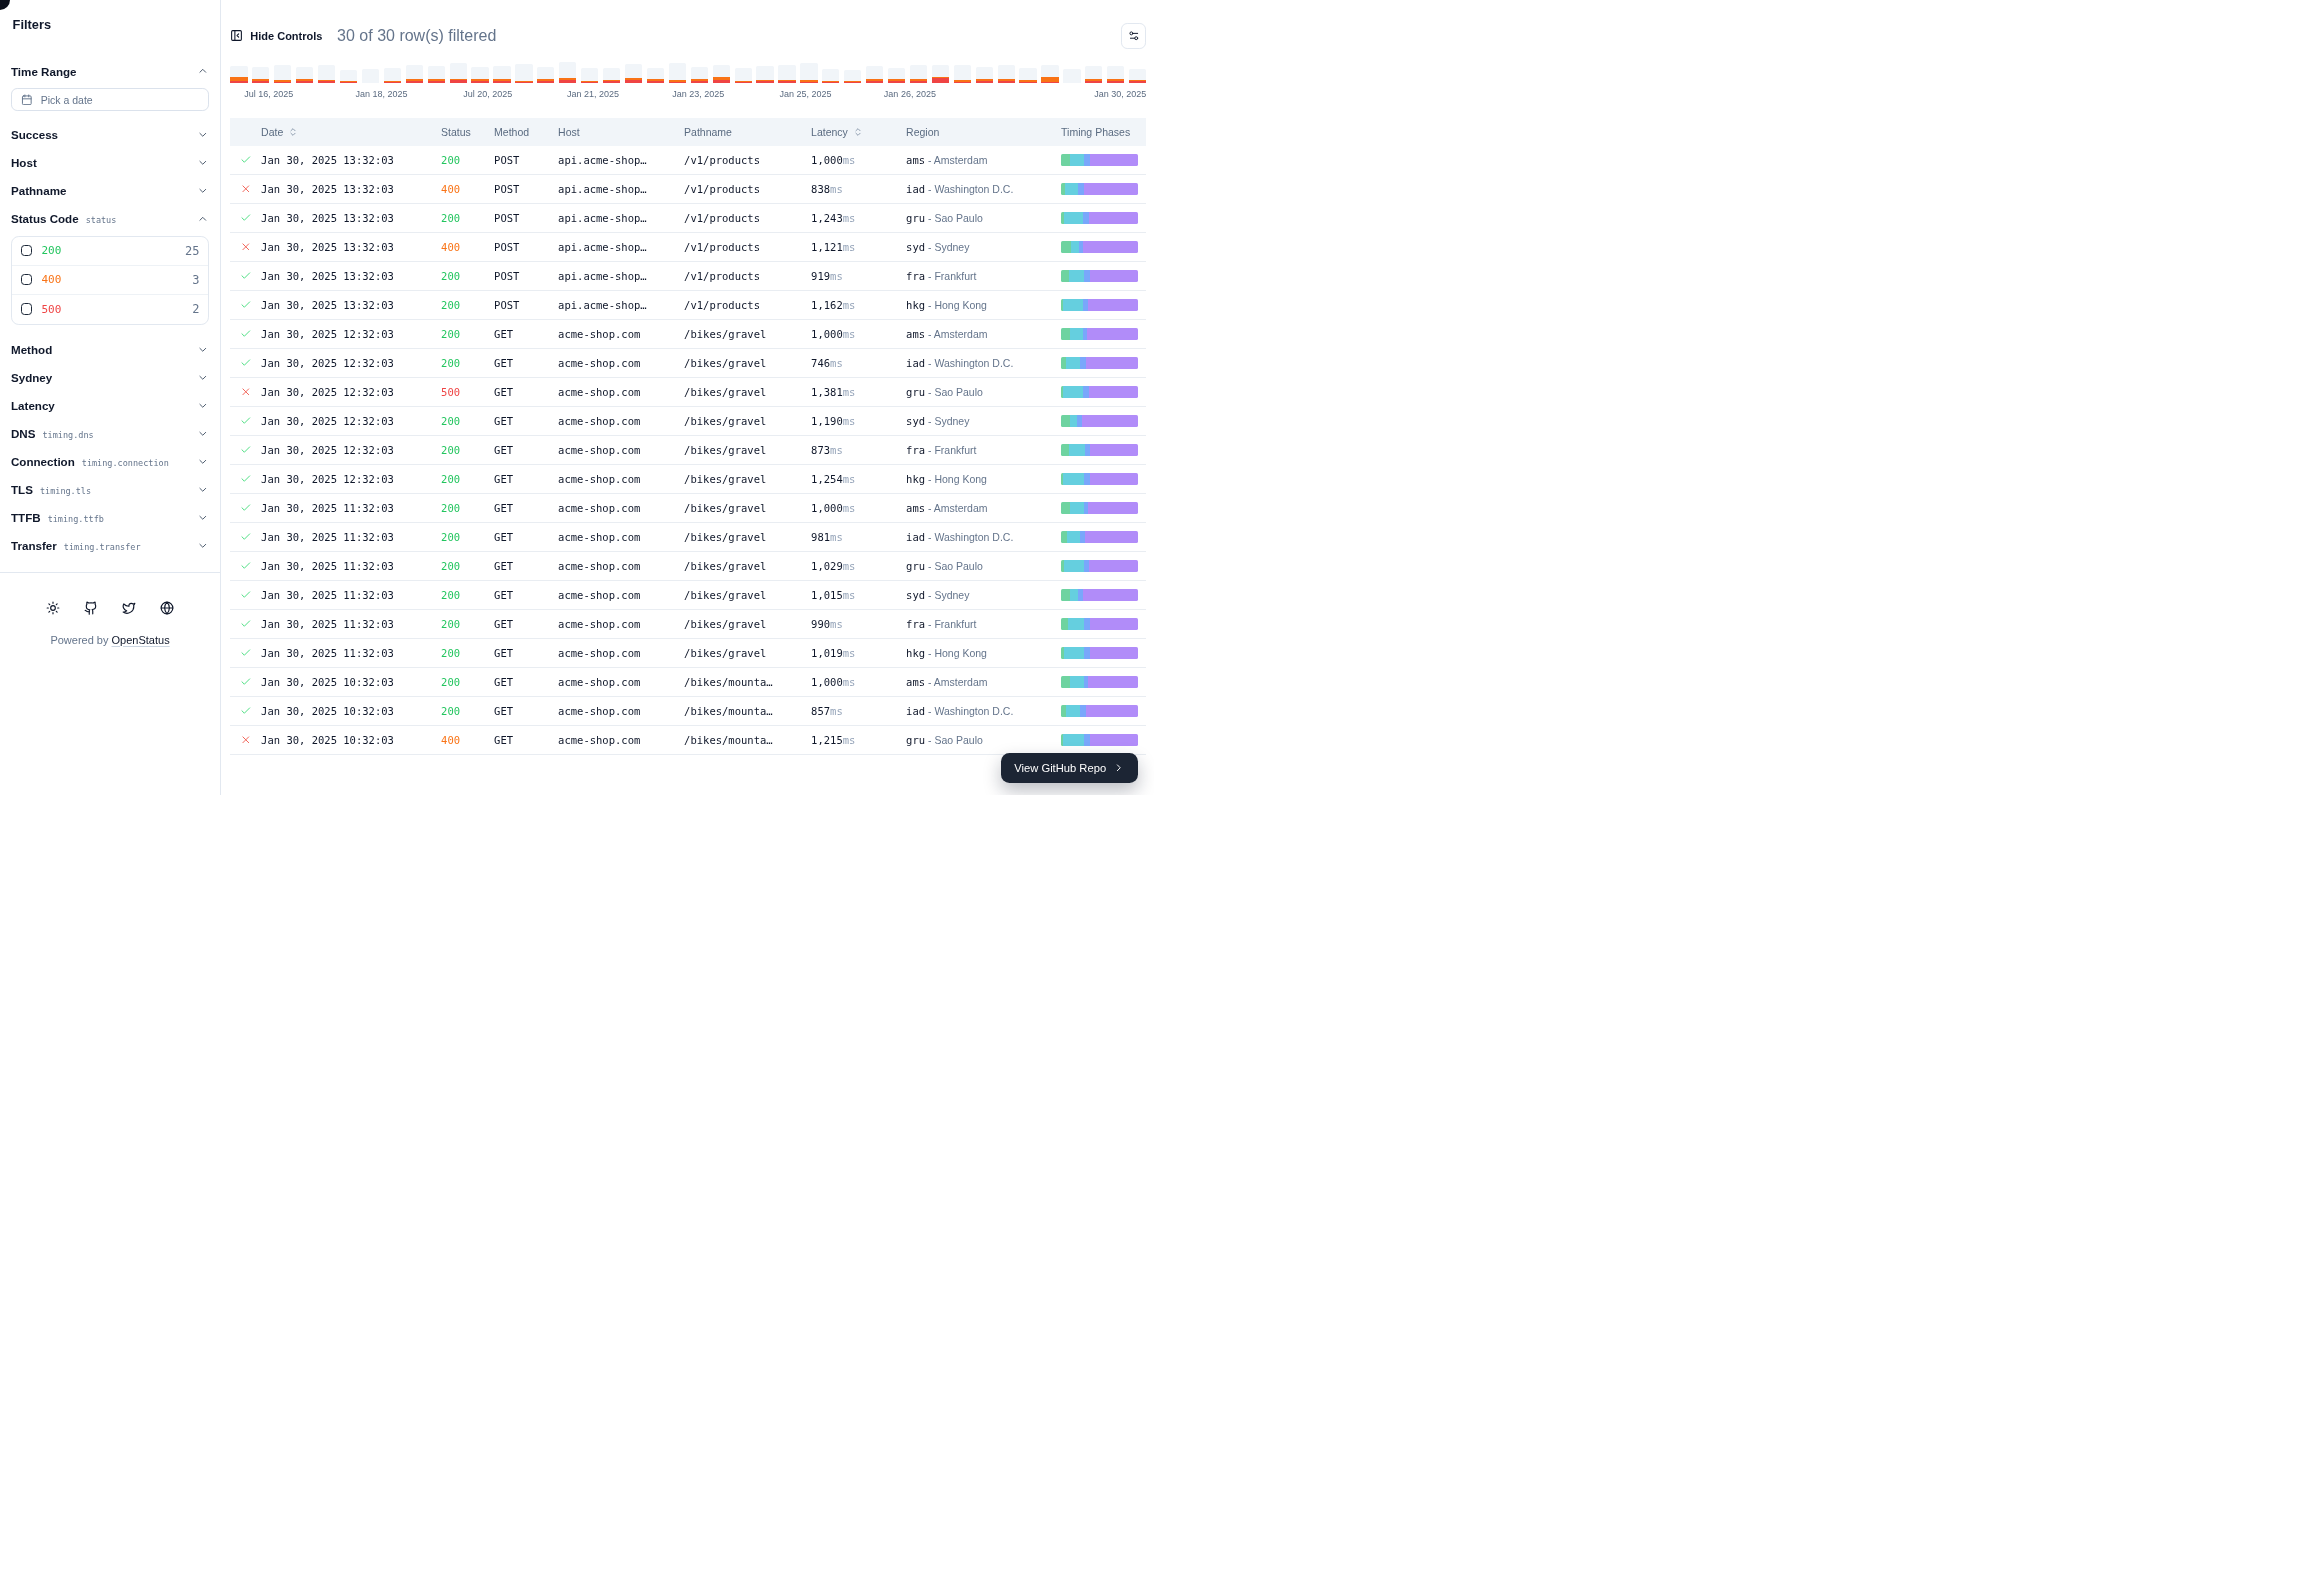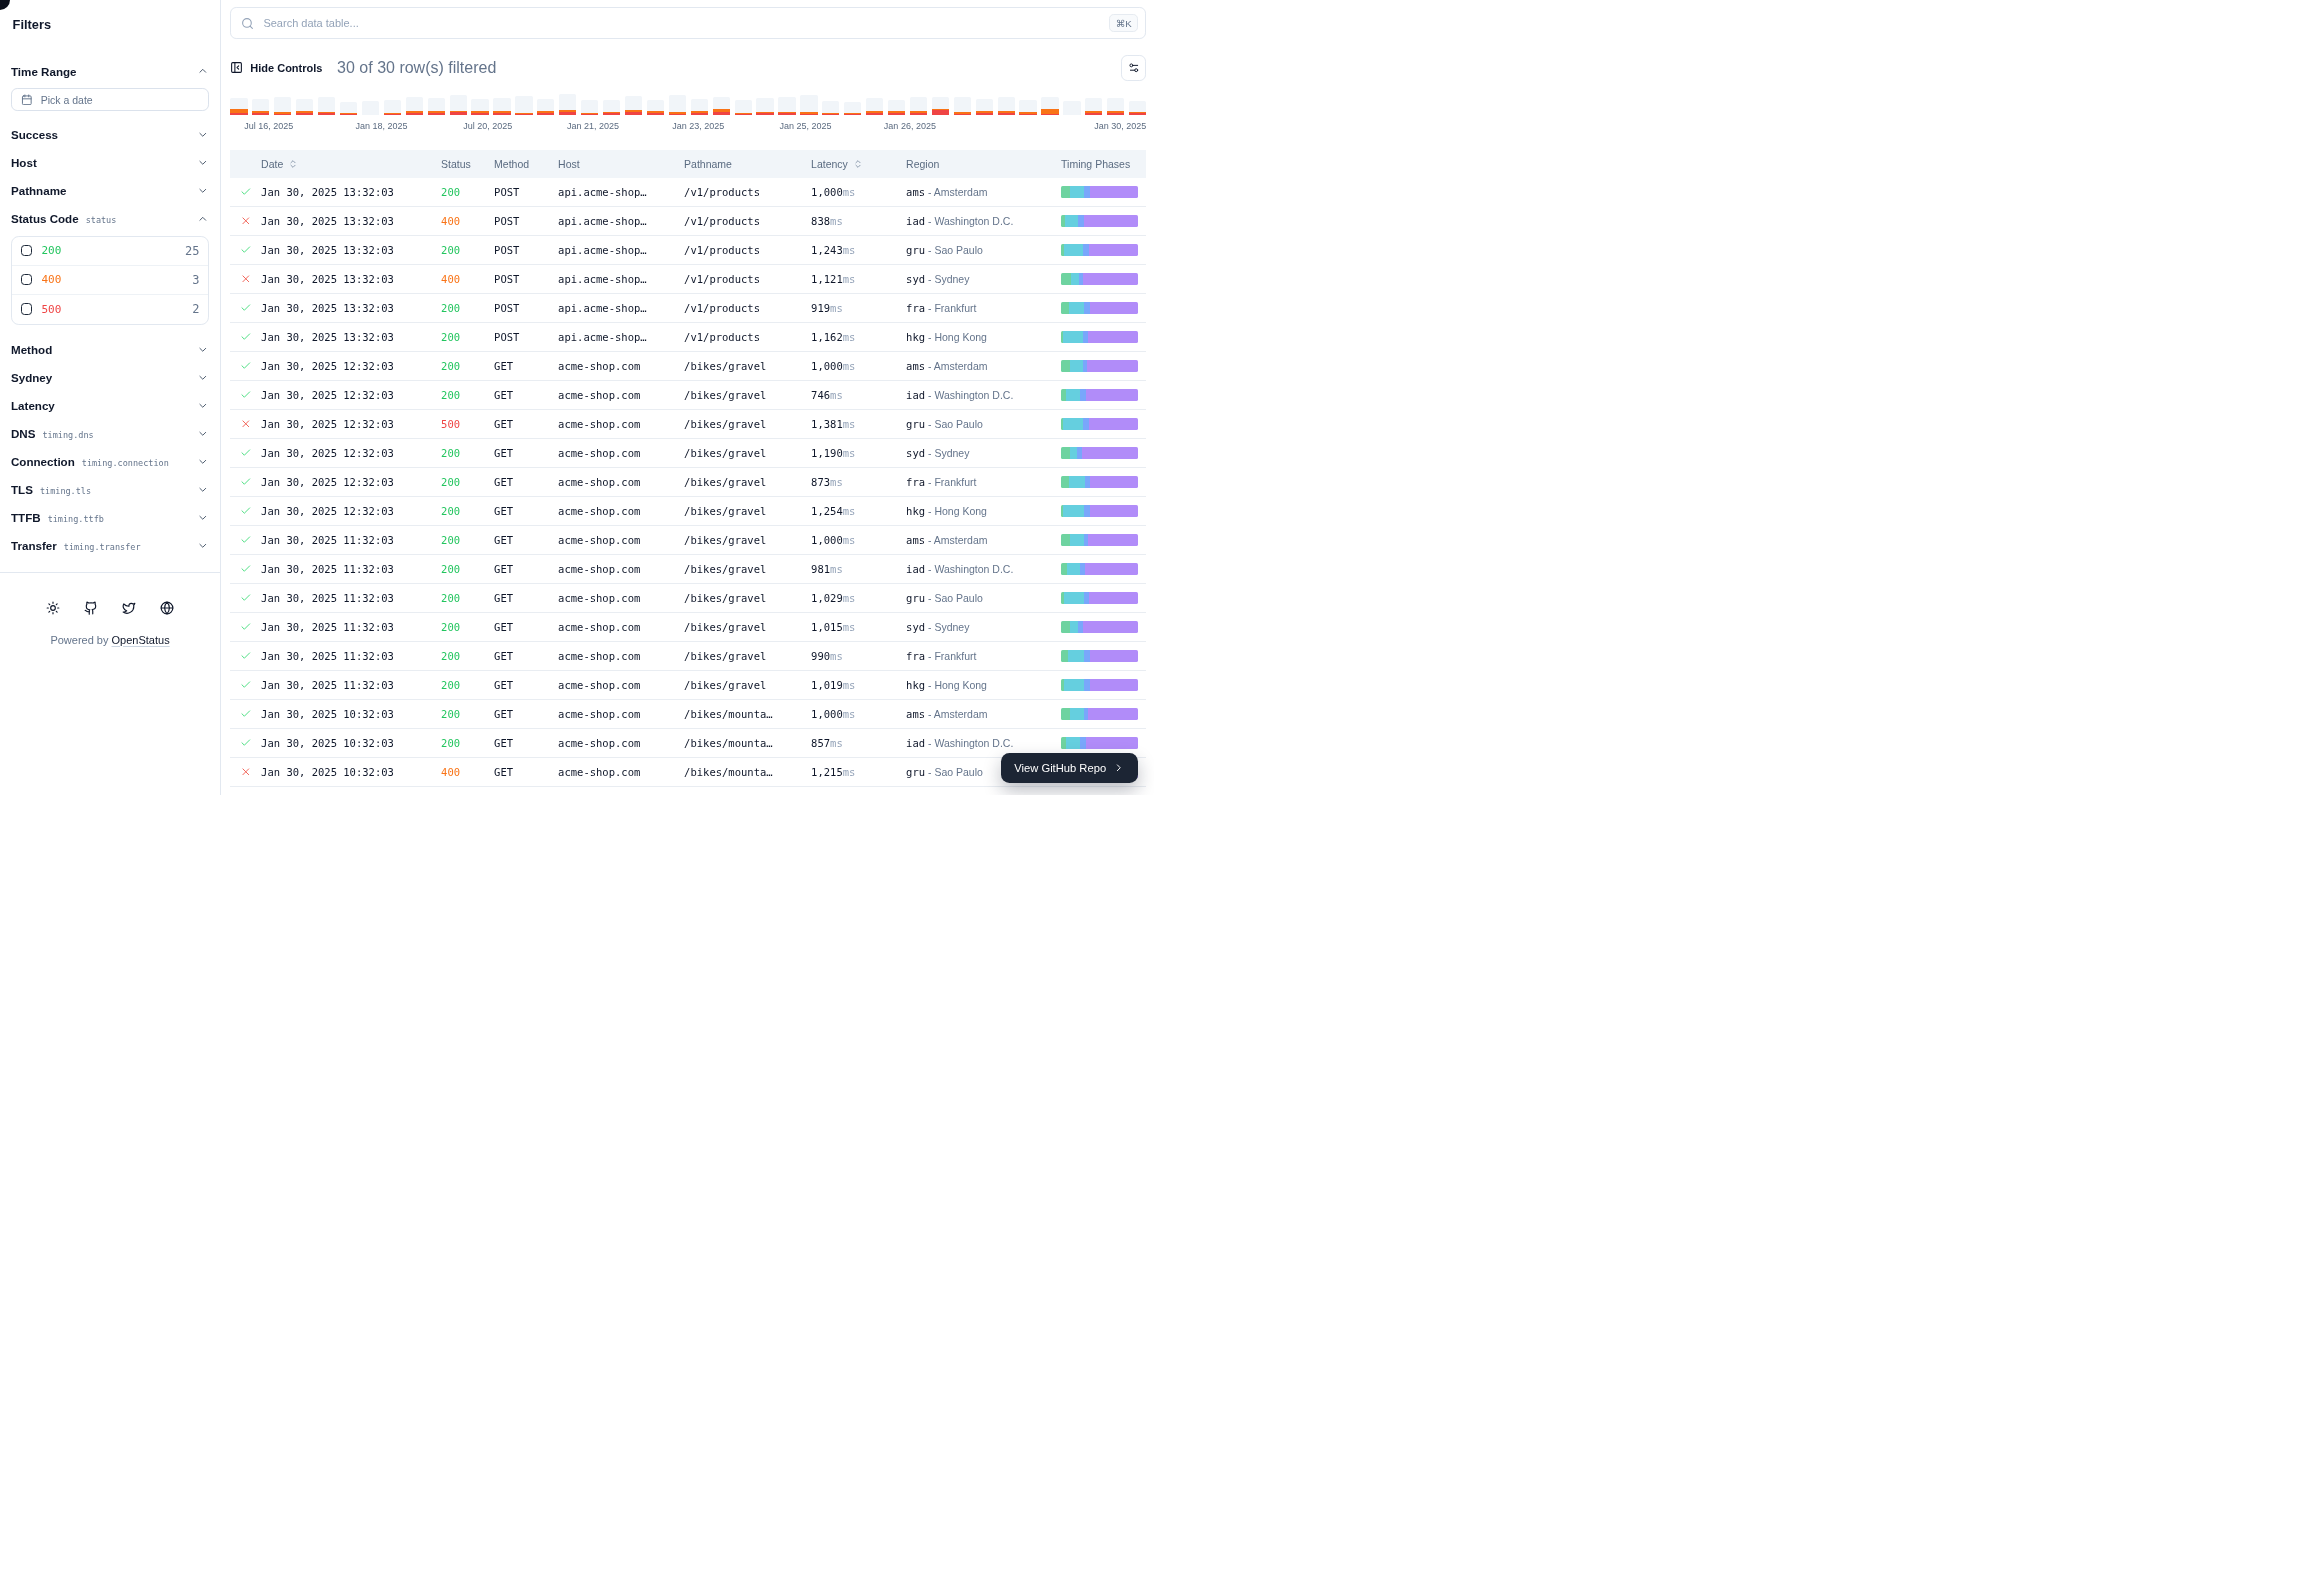--- a/index.html
+++ b/index.html
@@ -224,28 +224,20 @@
             <path d="M2 12h20"></path>
           </svg></span>
     </div>
     <div class="powered">
       <span>Powered by</span>
       <a>OpenStatus</a>
     </div>
   </aside>
 
   <main class="main">
-    <div class="search">
-      <svg class="ic" viewBox="0 0 24 24" fill="none" stroke="currentColor" stroke-width="2" stroke-linecap="round" stroke-linejoin="round">
-          <circle cx="11" cy="11" r="8"></circle>
-          <path d="m21 21-4.3-4.3"></path>
-        </svg>
-      <input type="text" placeholder="Search data table..." style="">
-      <span class="kbd">⌘K</span>
-    </div>
 
     <div class="controls">
       <span class="hidebtn">
         <svg class="ic" viewBox="0 0 24 24" fill="none" stroke="currentColor" stroke-width="2" stroke-linecap="round" stroke-linejoin="round">
             <rect x="3" y="3" width="18" height="18" rx="2"></rect>
             <path d="M9 3v18"></path>
             <path d="m16 15-3-3 3-3"></path>
           </svg>
         <span>Hide Controls</span>
       </span>

